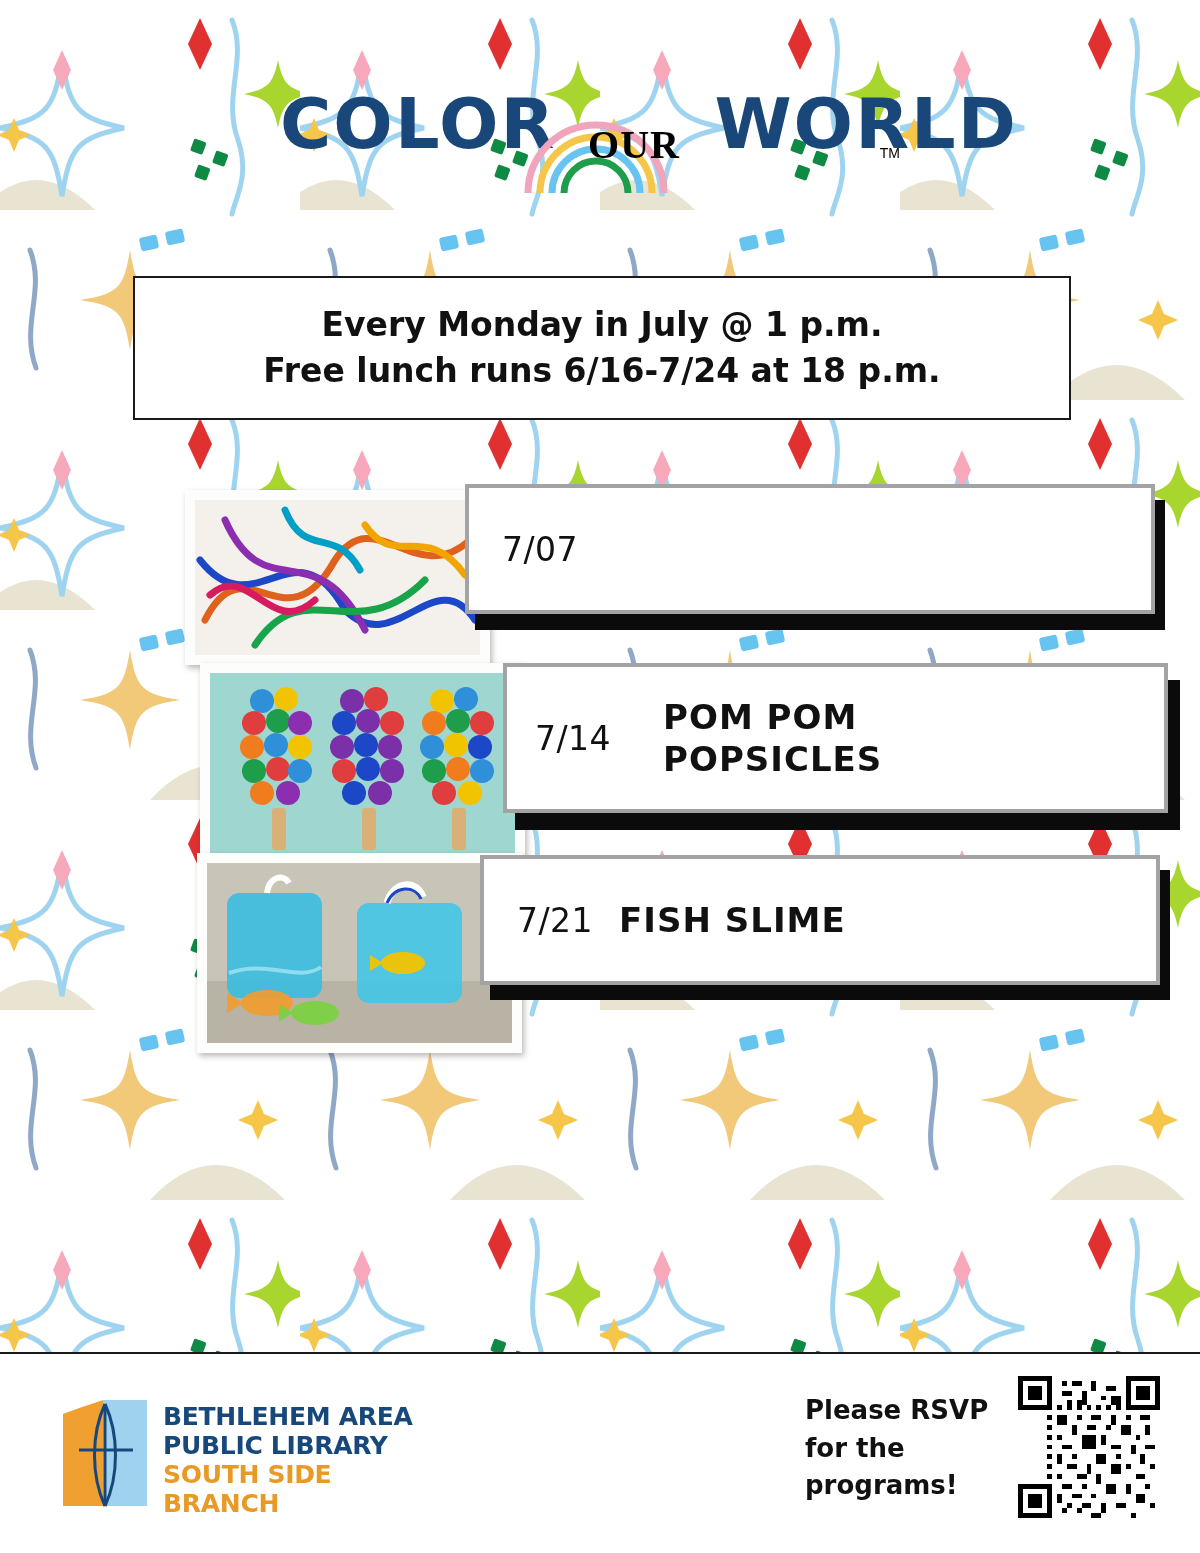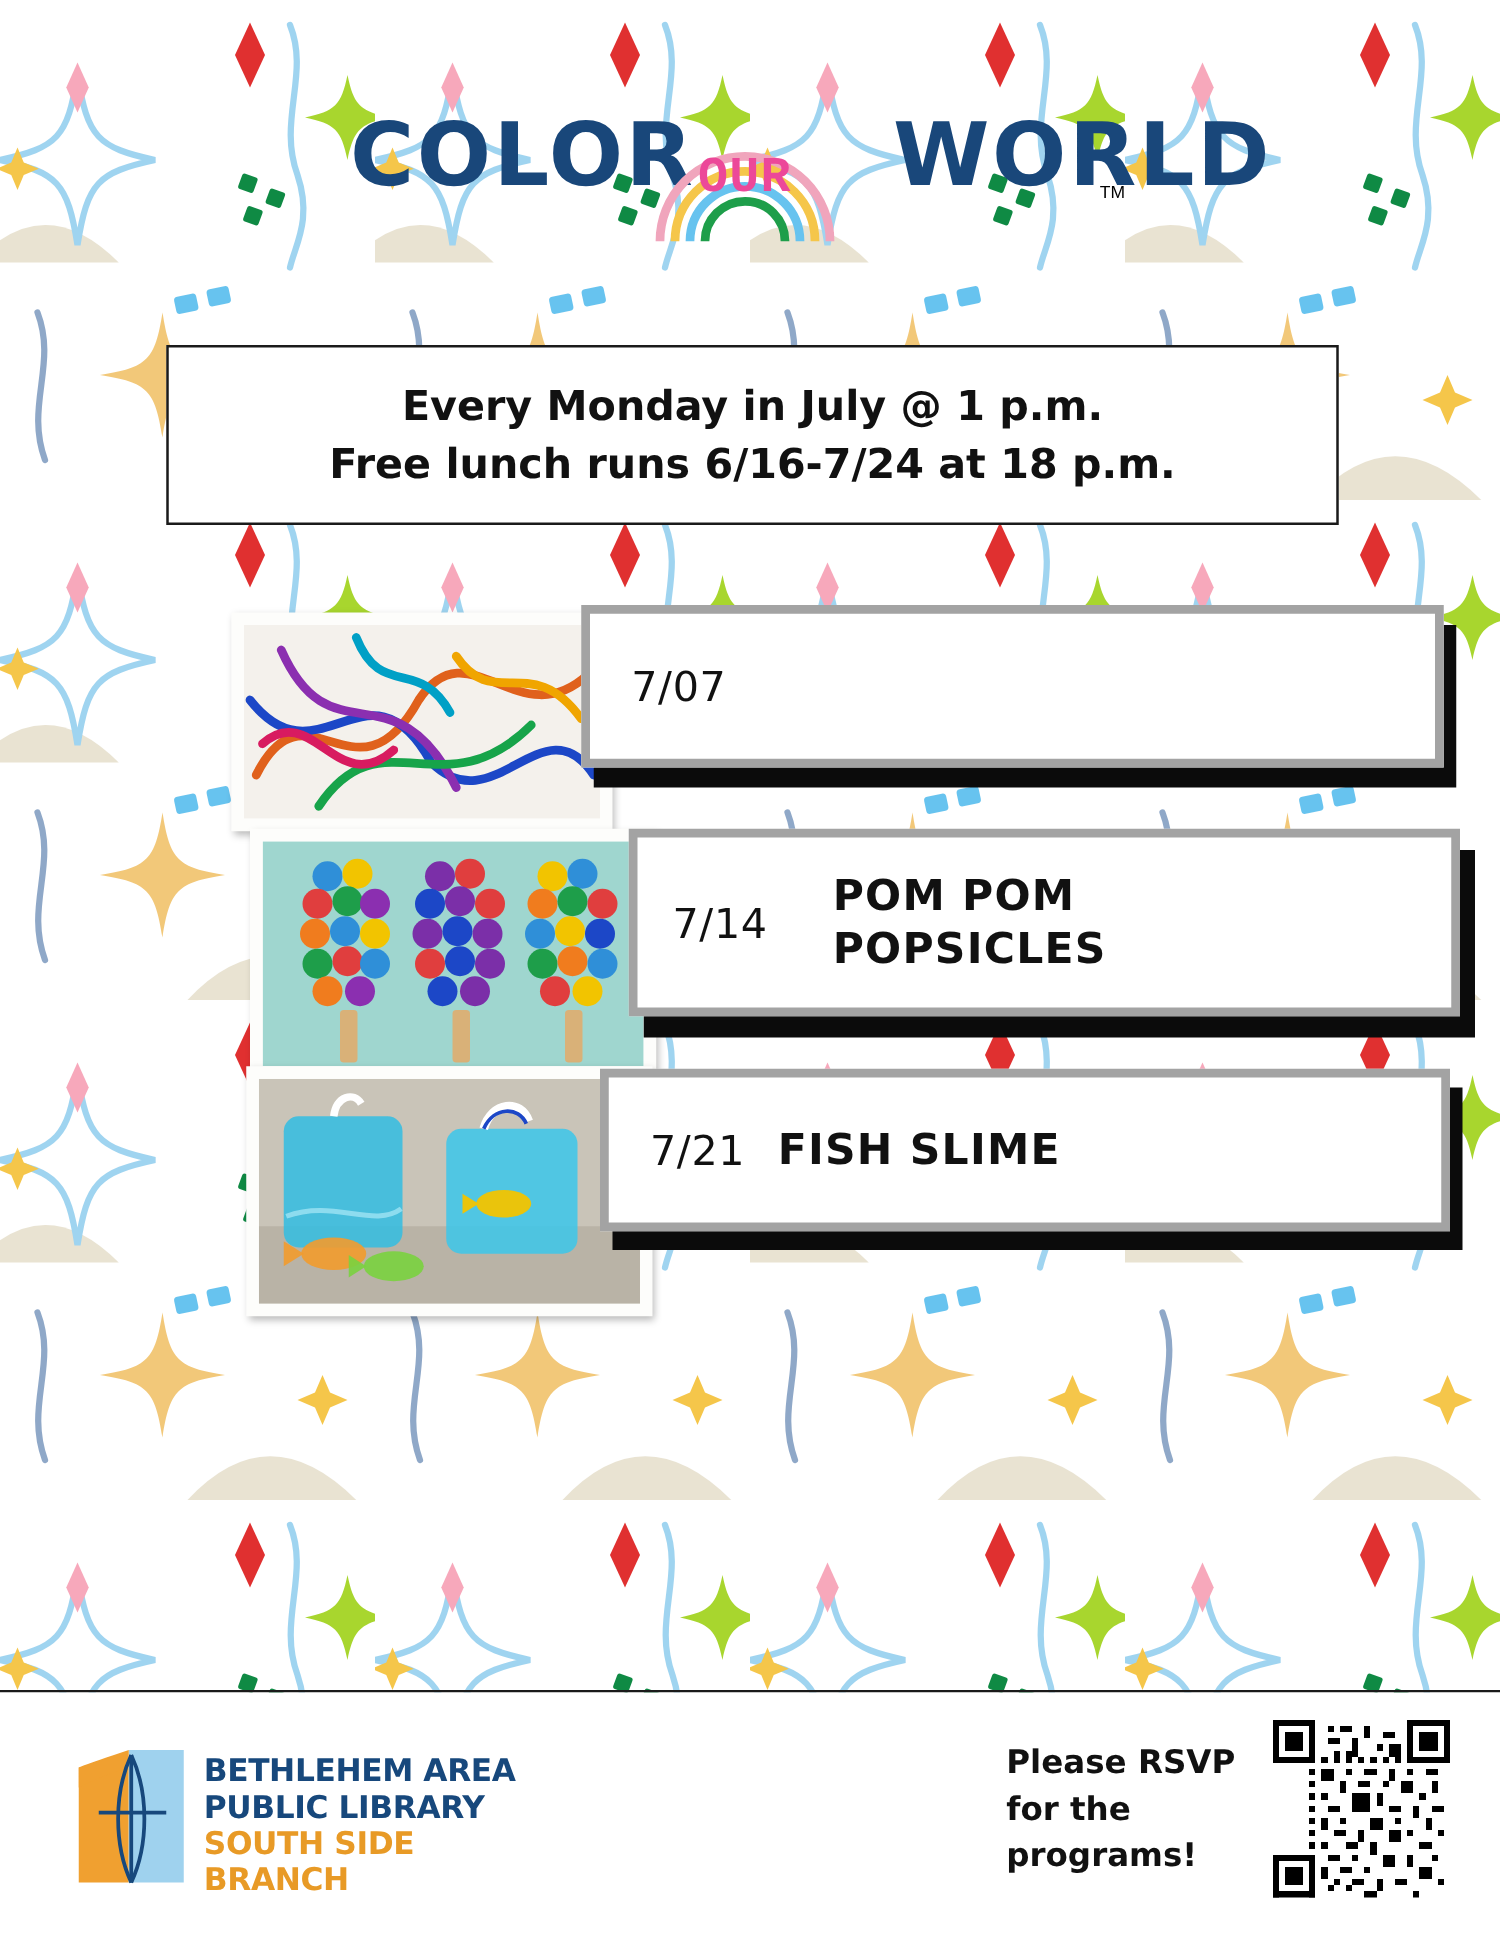--- a/index.html
+++ b/index.html
@@ -61,25 +61,25 @@
     color: #19477a;
     white-space: nowrap;
   }
   .logo-word1 { margin-right: 148px; }
   .logo-word3 { margin-left: 10px; }
   .logo-our {
     position: absolute;
     left: 232px;
     top: 46px;
     width: 168px;
-    text-align: center;
-    font-family: Liberation Mono, monospace;
+    text-align: right;
+    font-family: Liberation Serif, serif;
     font-weight: bold;
     font-size: 40px;
-    color: #ec4899;
+    color: #000000;
     letter-spacing: 1px;
     z-index: 4;
   }
   .tm {
     position: absolute;
     right: 20px;
     top: 70px;
     font-size: 14px;
     color: #000000;
     font-family: "Liberation Sans", sans-serif;
@@ -135,21 +135,21 @@
     overflow: hidden;
     position: relative;
   }
   .event .label-shadow {
     position: absolute;
     background: #0b0b0b;
   }
   .event .label {
     position: absolute;
     background: #ffffff;
-    border: 7px solid #a3a3a3;
+    border: 4px solid #a3a3a3;
     display: flex;
     align-items: center;
     box-sizing: border-box;
   }
   .label-date {
     font-family: "DejaVu Sans", sans-serif;
     font-size: 33px;
     color: #111;
     letter-spacing: 0.5px;
   }

